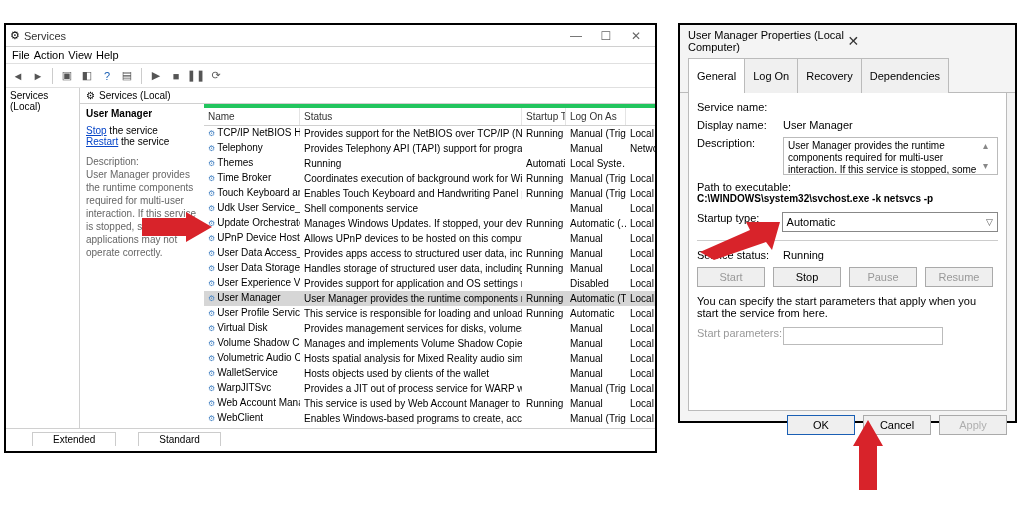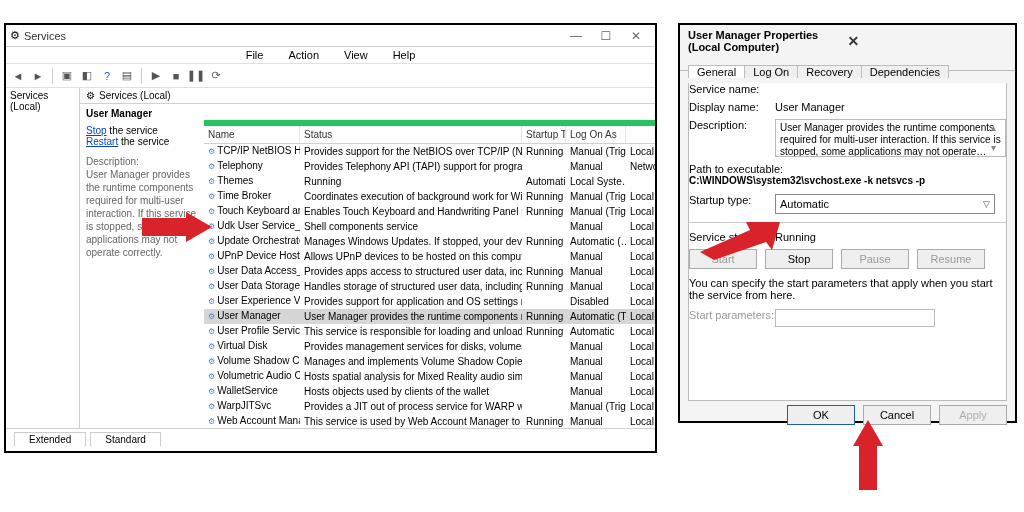--- a/index.html
+++ b/index.html
@@ -26,25 +26,24 @@
     display: flex; align-items: center;
     font-size: 11px;
     border-bottom: 1px solid #d0d0d0;
     padding: 0 4px;
   }
   .titlebar .icon { margin-right: 4px; }
   .titlecap { flex: 1; color: #333; }
   .winbtns { display: flex; gap: 0; }
   .winbtn { width: 30px; text-align: center; color: #666; font-size: 12px; line-height: 20px; }
   .menubar {
-    display: flex; gap: 25px;
+    display: flex; gap: 4px;
     padding: 2px 6px;
     font-size: 11px;
     border-bottom: 1px solid #e0e0e0;
-    justify-content: center;
   }
   .toolbar {
     display: flex; align-items: center; gap: 4px;
     padding: 2px 4px;
     border-bottom: 1px solid #e0e0e0;
     height: 24px;
   }
   .tbtn { width: 16px; height: 16px; display: inline-flex; align-items:center; justify-content:center; color:#555; font-size:11px; }
   .tsep { width: 1px; height: 16px; background: #ccc; margin: 0 2px; }
   .body-split { display: flex; height: calc(100% - 22px - 20px - 24px - 20px); }
@@ -79,76 +78,76 @@
     font-size: 10px;
     align-items: center;
   }
   .grid-head div {
     padding: 3px 4px;
     border-right: 1px solid #e4e4e4;
     background: #fff;
     color: #333;
     white-space: nowrap; overflow: hidden;
   }
-  .grid-head { border-bottom: 1px solid #d0d0d0; border-top: 6px solid #22c55e; margin-top: 16px; }
+  .grid-head { border-bottom: 1px solid #d0d0d0; border-top: 4px solid #22c55e; }
   .grid-body { flex:1; overflow: hidden; }
   .grid-row div {
     padding: 0 4px;
     white-space: nowrap; overflow: hidden; text-overflow: clip;
     line-height: 14px;
   }
   .grid-row.sel { background: #d6d6d6; }
   .svc-icon { color:#4a86c5; margin-right:2px; font-size:8px; }
   .tabs-bottom {
     height: 20px;
     display: flex; align-items: center;
     border-top: 1px solid #d0d0d0;
     padding-left: 8px; gap: 4px;
     font-size: 10px;
   }
-  .btab { border: 1px solid #ccc; border-bottom: none; padding: 1px 14px; background:#fff; }
+  .btab { border: 1px solid #ccc; border-bottom: none; padding: 1px 20px; background:#fff;margin-left:18px; }
   .btab.active { background: #fff; }
 
   
   .props-win {
     position: absolute;
     left: 678px; top: 23px;
     width: 339px; height: 400px;
     border: 2px solid #000;
     background: #f4f4f4;
   }
   .dlg-title {
     display: flex; align-items: center;
     padding: 4px 8px;
     font-size: 11px;
   }
-  .dlg-title span { flex: 1; font-weight: bold; }
+  .dlg-title span { flex: 1; }
   .dlg-close { font-size: 14px; color:#333; }
   .tabstrip {
     display: flex;
     padding: 0 8px;
     font-size: 11px;
     border-bottom: 1px solid #bbb;
     gap: 0;
   }
   .tab {
-    padding: 0 8px;
+    padding: 11px 8px;
     border: 1px solid #bbb;
     border-bottom: none;
     background: #f0f0f0;
     margin-right: -1px;
-    position: relative; top: 8px;
+    position: relative; top: 1px;
   }
   .tab.active { background: #fff; }
   .dlg-body {
     background: #fff;
-    margin: 12px 8px 4px 8px;
+    margin: 0 8px 4px 8px;
     border: 1px solid #bbb;
     border-top: none;
-    padding: 0;
+    padding: 8px;
     font-size: 11px;
     height: 318px;
     position: relative;
   }
   .frow { display: flex; margin-bottom: 6px; align-items: flex-start; }
   .flabel { width: 86px; color: #000; }
   .fval { flex: 1; }
   .descbox {
     flex: 1; height: 38px;
     border: 1px solid #bbb;

